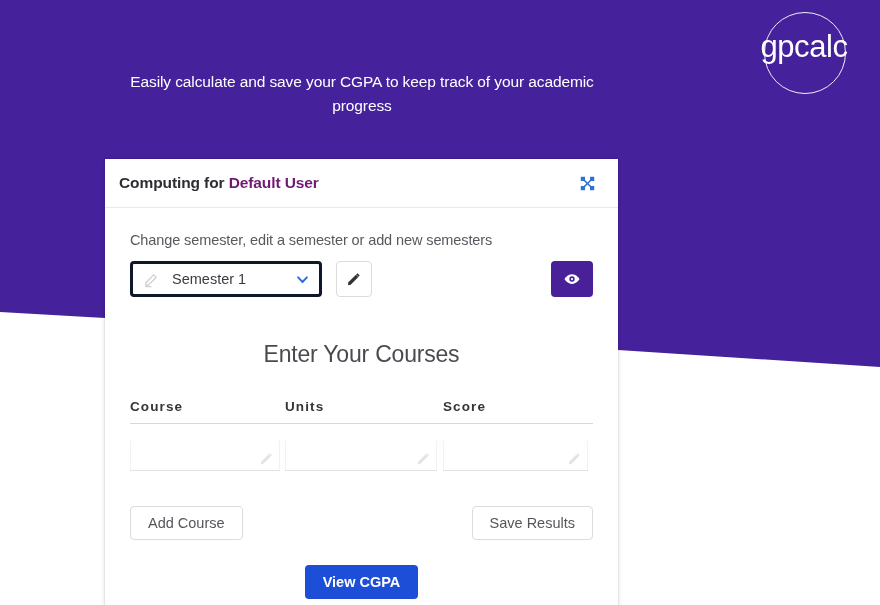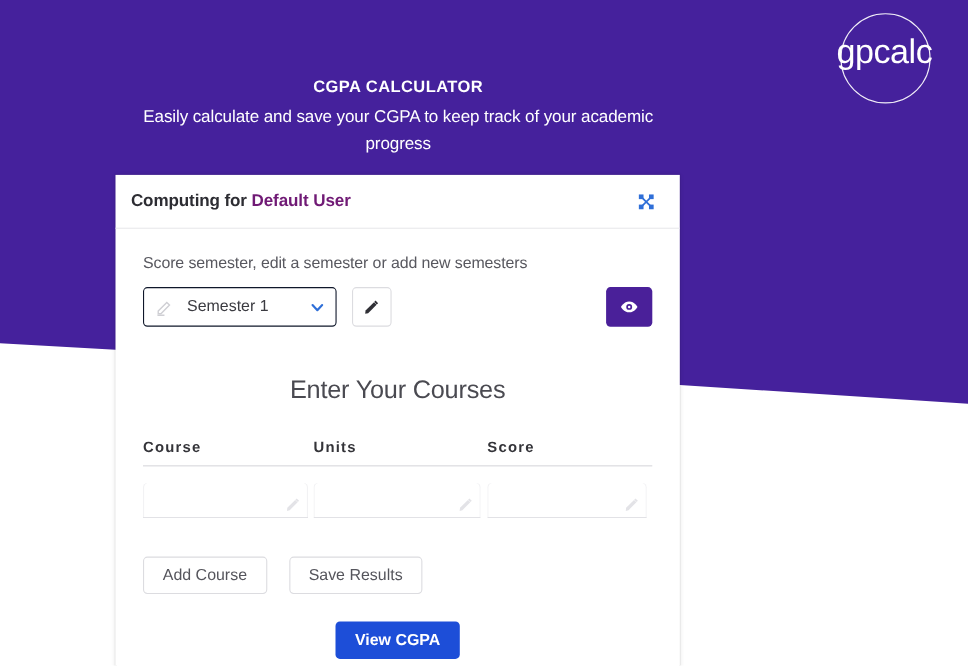--- a/index.html
+++ b/index.html
@@ -131,23 +131,23 @@
     font-size: 14.5px;
     color: #58585f;
     margin-bottom: 13px;
     letter-spacing: -0.1px;
   }
   .semester-row {
     display: flex;
     align-items: center;
   }
   .semester-select {
-    width: 176px;
+    width: 192px;
     height: 36px;
-    border: 1px solid #0f172a;
+    border: 3px solid #0f172a;
     border-radius: 4px;
     background: #ffffff;
     display: flex;
     align-items: center;
     padding: 0 9px 0 10px;
     box-sizing: border-box;
     cursor: pointer;
   }
   .semester-select .sel-text {
     flex: 1;
@@ -227,21 +227,21 @@
     box-sizing: border-box;
     cursor: text;
   }
   .cell-course { width: 150px; margin-right: 5px; }
   .cell-units  { width: 152px; margin-right: 6px; }
   .cell-score  { width: 145px; }
 
   
   .btn-row {
     display: flex;
-    justify-content: flex-start;
+    justify-content: space-between;
     gap: 20px;
     margin-top: 35px;
   }
   .btn {
     height: 34px;
     padding: 0 17px;
     border: 1px solid #dcdce0;
     border-radius: 4px;
     background: #ffffff;
     font-size: 14.5px;
@@ -283,21 +283,20 @@
 <svg class="backdrop" viewBox="0 0 880 605" preserveAspectRatio="none">
   <polygon points="0,0 880,0 880,367 618,350 105,318 0,312" fill="#45219c"></polygon>
 </svg>
 
 <div class="logo">
   <div class="logo-ring"></div>
   <div class="logo-text">gpcalc</div>
 </div>
 
 <div class="header">
-  <div class="header-title">CGPA CALCULATOR</div>
   <div class="header-sub">Easily calculate and save your CGPA to keep track of your academic progress</div>
 </div>
 
 <div class="card">
 
   <div class="card-header">
     <div class="card-header-title">
       <span>Computing for </span><span class="accent">Default User</span>
     </div>
     <div class="shuffle-btn">
@@ -310,21 +309,21 @@
           <rect x="15.5" y="2.5" width="6" height="6"></rect>
           <rect x="2.5" y="15.5" width="6" height="6"></rect>
           <rect x="15.5" y="15.5" width="6" height="6"></rect>
           <rect x="2.5" y="2.5" width="6" height="6"></rect>
         </g>
       </svg>
     </div>
   </div>
 
   <div class="semester-block">
-    <div class="semester-label">Score semester, edit a semester or add new semesters</div>
+    <div class="semester-label">Change semester, edit a semester or add new semesters</div>
     <div class="semester-row">
 
       <div class="semester-select">
         <svg width="17" height="17" viewBox="0 0 24 24">
           <path d="M4 16.5 L15 5.5 L18.5 9 L7.5 20 L4 20 Z" fill="none" stroke="#cfcfd4" stroke-width="1.8"></path>
           <line x1="3" y1="22" x2="12" y2="22" stroke="#cfcfd4" stroke-width="1.8"></line>
         </svg>
         <span class="sel-text">Semester 1</span>
         <svg width="15" height="15" viewBox="0 0 24 24">
           <path d="M5 8.5 L12 16 L19 8.5" fill="none" stroke="#2f6fd8" stroke-width="3.1" stroke-linecap="round" stroke-linejoin="round"></path>

